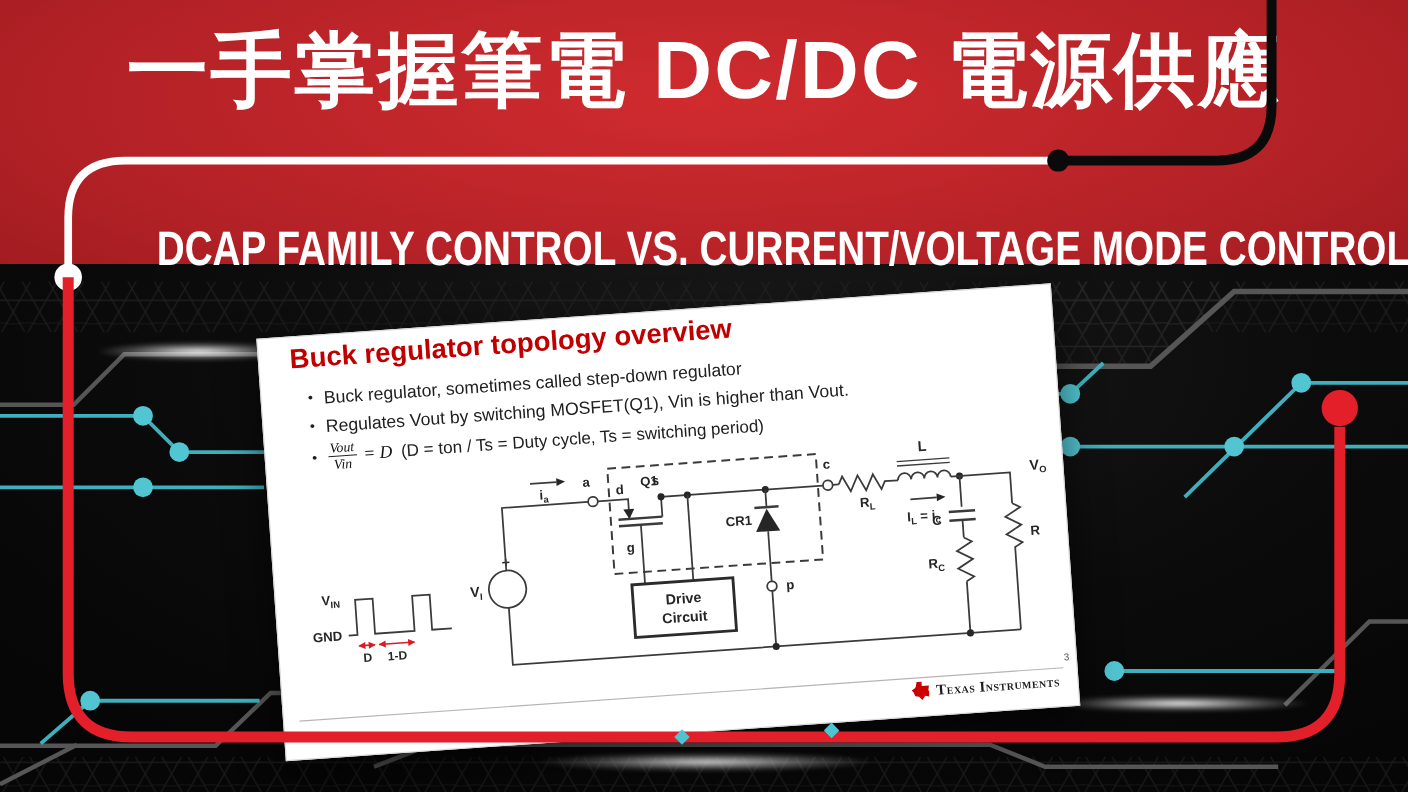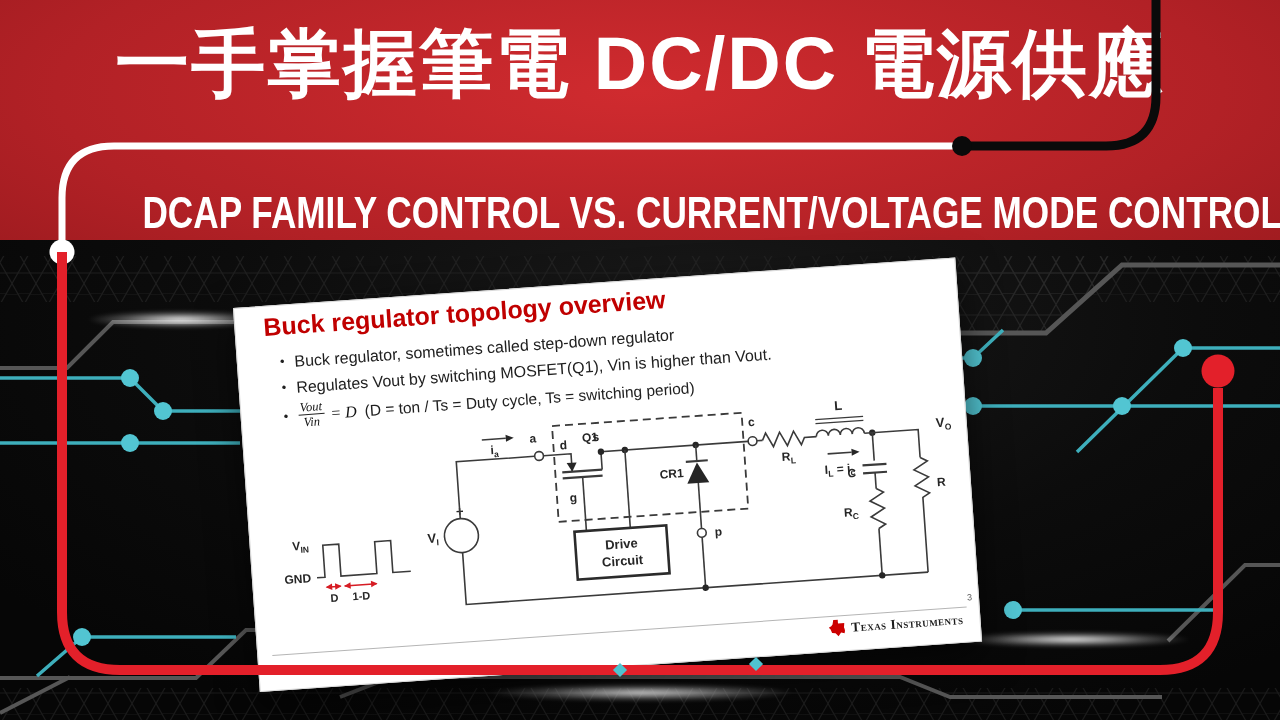--- a/index.html
+++ b/index.html
@@ -12,21 +12,21 @@
   .streak{position:absolute;z-index:2;border-radius:50%;filter:blur(2px);
       background:radial-gradient(ellipse at center,rgba(255,255,255,.95) 0%,rgba(255,255,255,.28) 45%,rgba(255,255,255,0) 72%);}
   .streak.s1{left:88px; top:311px;width:185px;height:17px;}
   .streak.s2{left:488px;top:684px;width:305px;height:17px;}
   .streak.s3{left:955px;top:632px;width:235px;height:15px;}
   
   .banner{position:absolute;left:0;top:0;width:1280px;height:240px;z-index:3;
       background:radial-gradient(ellipse 95% 150% at 50% 38%,#d02b2f 0%,#b22126 48%,#94181c 82%,#841418 100%);}
   .banner-title{position:absolute;top:16px;left:0;right:0;text-align:center;
       font-weight:bold;font-size:74px;line-height:1.3;color:#fff;letter-spacing:2px;white-space:nowrap;}
-  .banner-sub{position:absolute;top:188px;left:0;width:100%;text-align:center;}
+  .banner-sub{position:absolute;top:202px;left:0;width:100%;text-align:center;}
   .banner-sub span{display:inline-block;transform:scaleX(.8);transform-origin:center;
       font-weight:bold;font-size:44px;color:#fff;white-space:nowrap;}
   
   .slide{position:absolute;left:233px;top:308px;width:722px;height:383px;z-index:4;
       background:#fff;border:1px solid #d8d8d8;transform:rotate(-4deg);transform-origin:0 0;
       box-shadow:0 14px 38px rgba(0,0,0,.6);}
   .slide-title{position:absolute;left:28px;top:6px;font-weight:bold;font-size:25px;color:#c00000;}
   .bullet{position:absolute;left:42px;font-size:16px;color:#202020;white-space:nowrap;}
   .bullet.b1{top:48px;} .bullet.b2{top:74px;}
   .bdot{display:inline-block;margin-right:10px;font-size:13px;vertical-align:2px;color:#202020;}

